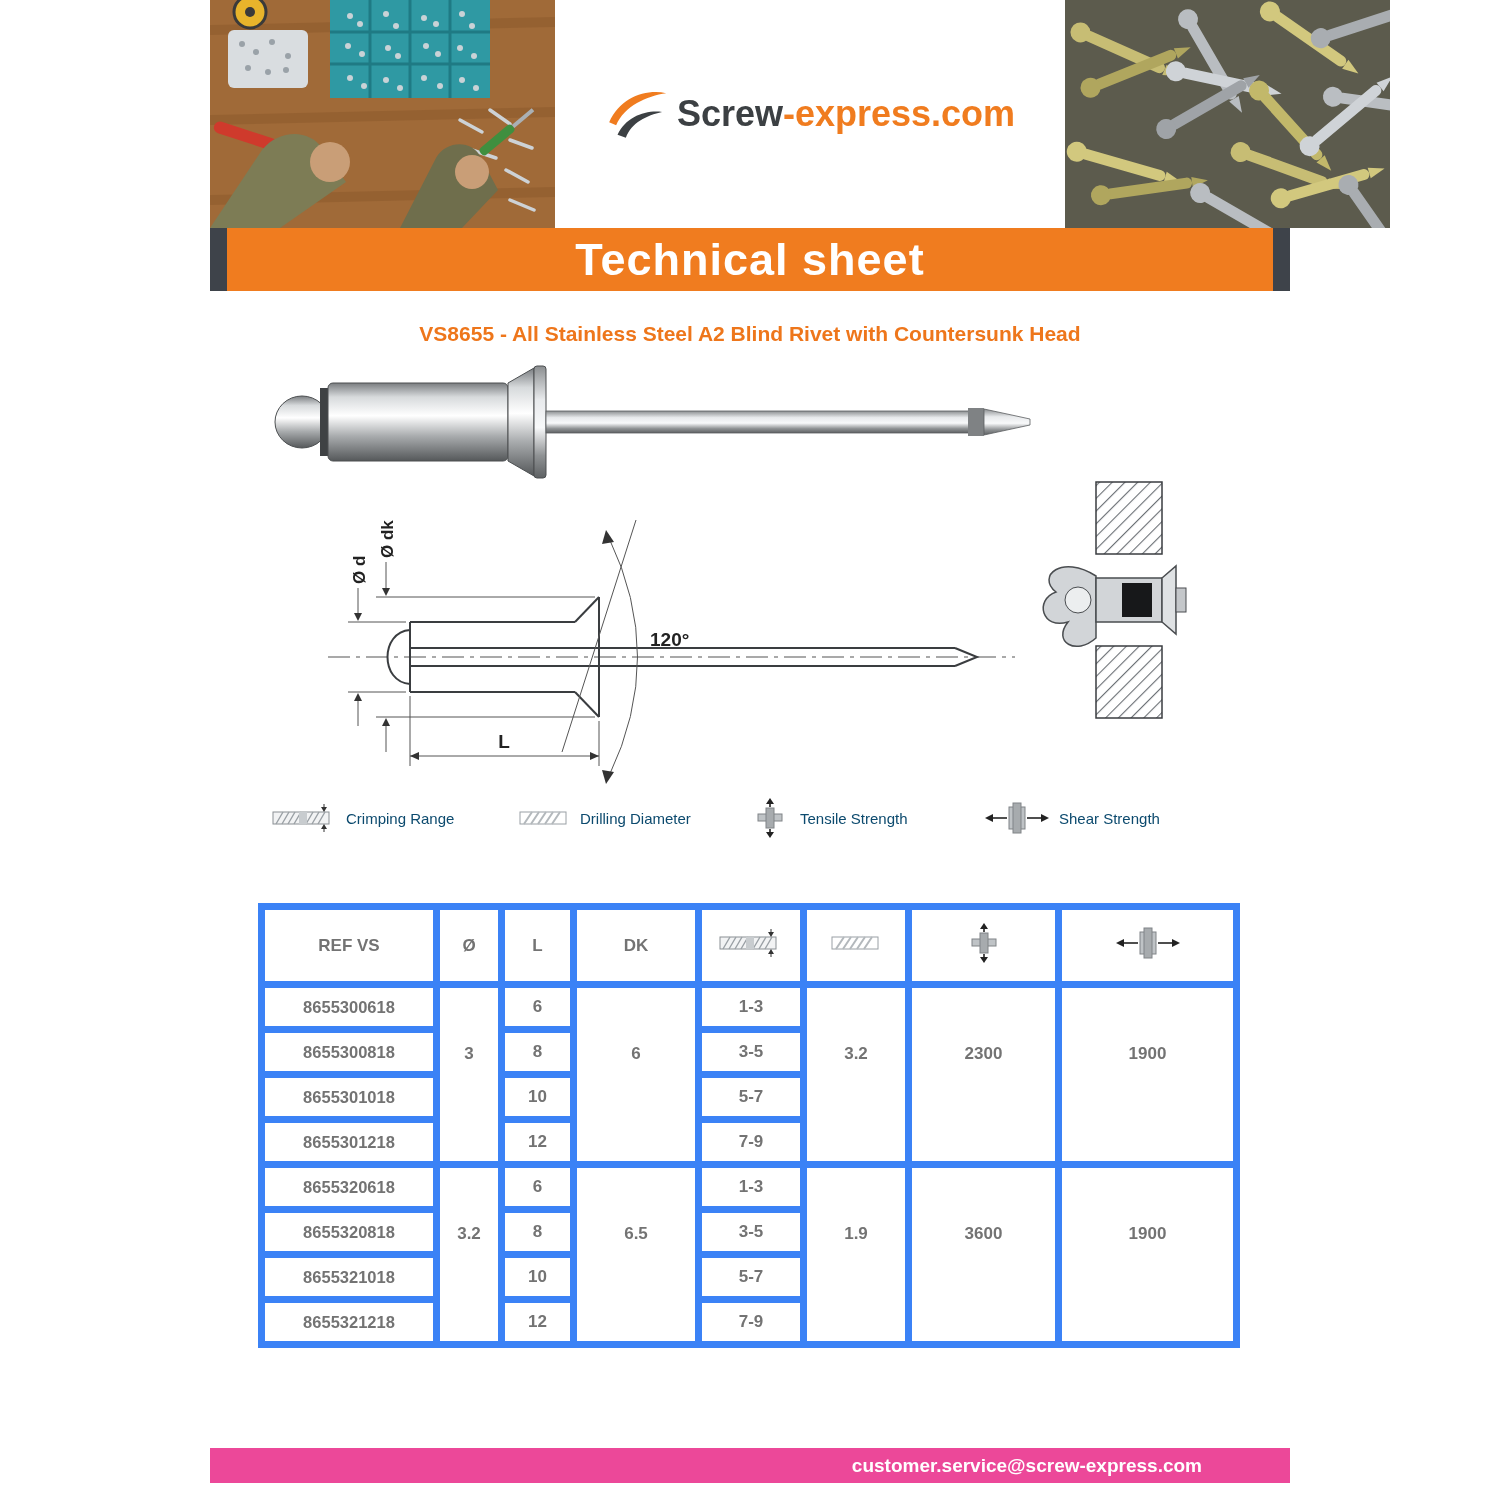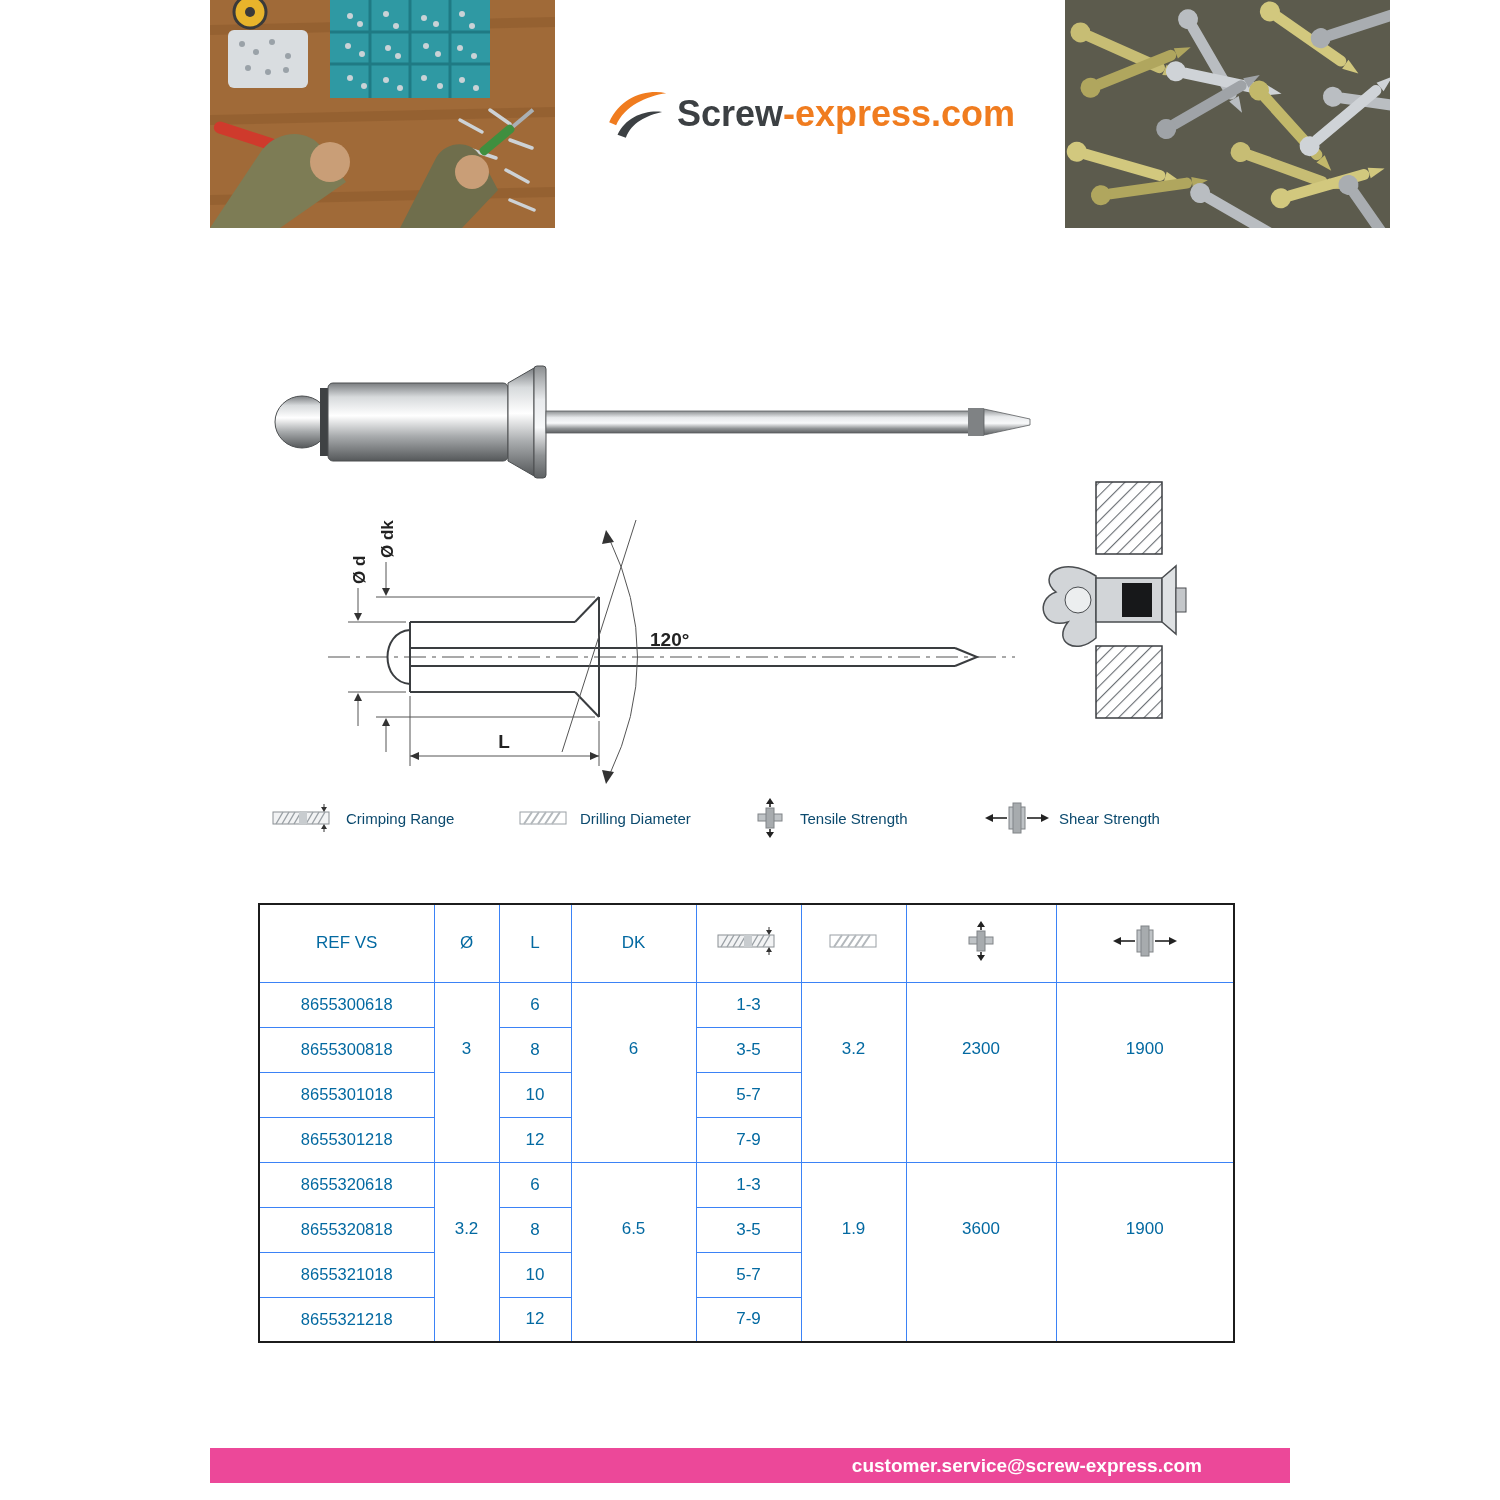--- a/index.html
+++ b/index.html
@@ -31,22 +31,22 @@
   .drawing-art { position:absolute; top:480px; left:0; }
 
   
   .legend { position:absolute; top:798px; left:0; width:1080px; height:46px; }
   .legend-item { position:absolute; top:0; display:flex; align-items:center; gap:10px; height:40px; }
   .legend-label { color:#0c4a6e; font-size:15px; white-space:nowrap; }
 
   
   .spec-table-wrap { position:absolute; top:903px; left:48px; }
   table { border-collapse:collapse; table-layout:fixed; width:975px; border:2px solid #1c1c1c; }
-  th, td { border:1px solid #3b82f6; text-align:center; vertical-align:middle;
-           color:#0369a1; font-weight:400; font-size:17px; }
+  th, td { border:7px solid #3b82f6; text-align:center; vertical-align:middle;
+           color:#737373; font-weight:700; font-size:17px; }
   thead tr { height:78px; }
   tbody tr { height:45px; }
   td.span-v { vertical-align:top; padding-top:56px; }
   td.ref-cell { font-size:16.5px;margin-left:20px; }
 
   
   .footer { position:absolute; top:1448px; left:0; width:1080px; height:35px; background:#ec4899;
             color:#ffffff; font-weight:700; font-size:19px; line-height:35px;
             text-align:right; padding-right:88px; }
 </style>
@@ -168,21 +168,27 @@
           <use href="#sw" transform="translate(170,150) rotate(20)" fill="#c7bd74"></use>
           <use href="#sw" transform="translate(240,150) rotate(-40)" fill="#cfd3d7"></use>
           <use href="#sw" transform="translate(30,196) rotate(-8)" fill="#b0a65e"></use>
           <use href="#sw" transform="translate(130,190) rotate(30)" fill="#b9bdc1"></use>
           <use href="#sw" transform="translate(210,200) rotate(-16)" fill="#d2c87e"></use>
           <use href="#sw" transform="translate(280,180) rotate(55)" fill="#a9adb1"></use>
         </svg>
       </div>
     </div>
 
-
+    <div class="banner">
+      <div class="banner-inner">
+        <span class="banner-title">Technical sheet</span>
+      </div>
+    </div>
+
+    <div class="product-title">VS8655 - All Stainless Steel A2 Blind Rivet with Countersunk Head</div>
 
     <div class="product-art">
       <svg width="810" height="120" viewBox="0 0 810 120">
         <defs>
           <linearGradient id="mg" x1="0" y1="0" x2="0" y2="1">
             <stop offset="0" stop-color="#7a7d80"></stop>
               <stop offset="0.18" stop-color="#d7dadc"></stop>
               <stop offset="0.42" stop-color="#ffffff"></stop>
               <stop offset="0.68" stop-color="#a9acae"></stop>
               <stop offset="1" stop-color="#55585a"></stop>

